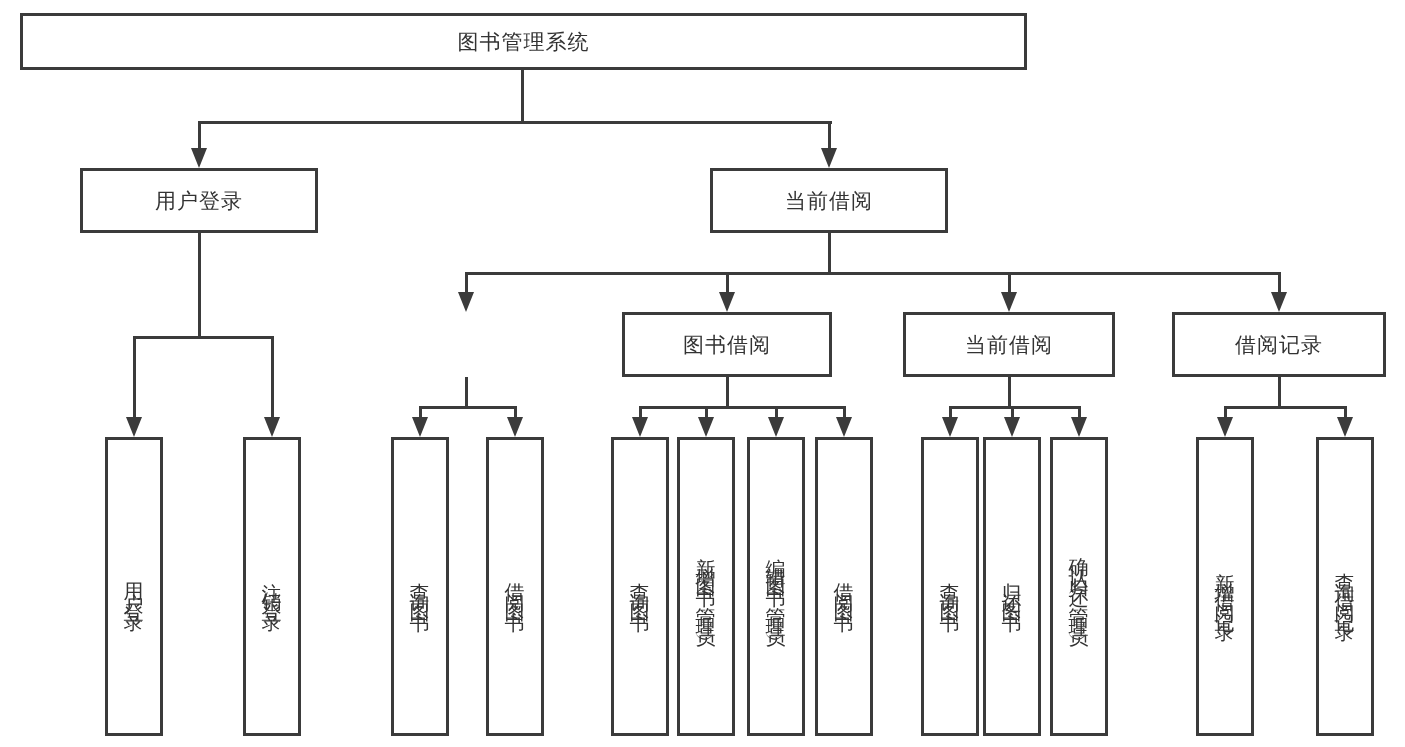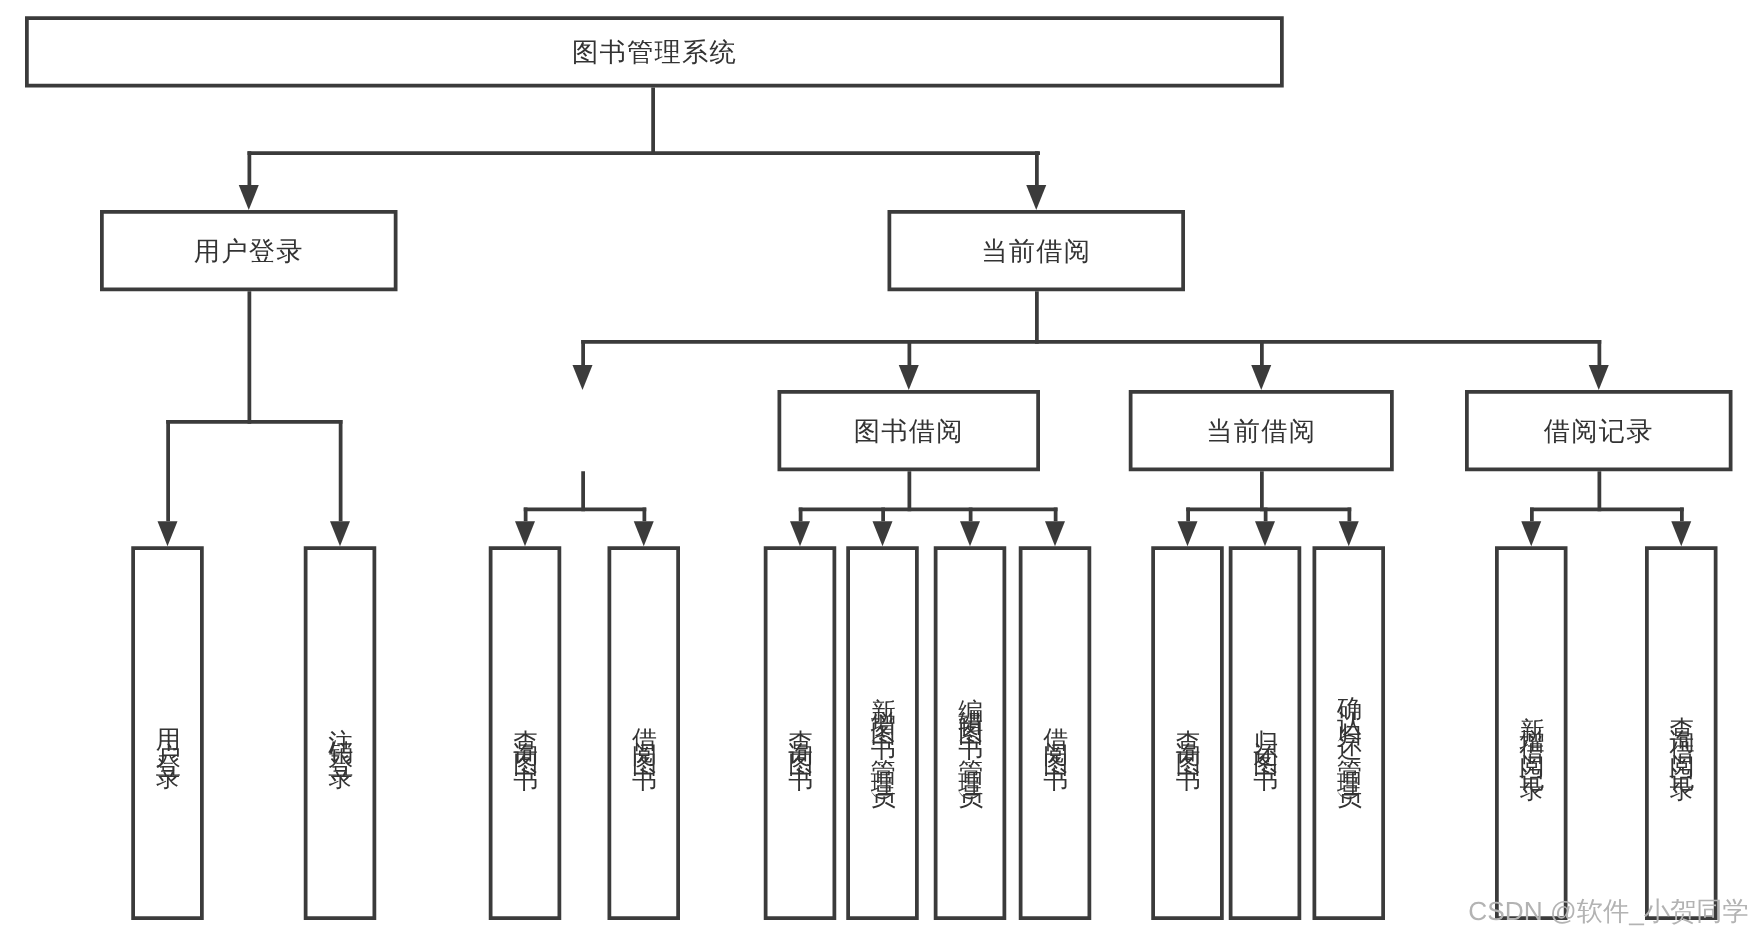--- a/index.html
+++ b/index.html
@@ -170,15 +170,14 @@
   <div class="line" style="left:1078px;top:406px;width:3px;height:11px;"></div>
   <div class="arrow" style="left:1071px;top:417px;"></div>
 
   <div class="line" style="left:1278px;top:377px;width:3px;height:32px;"></div>
   <div class="line" style="left:1224px;top:406px;width:123px;height:3px;"></div>
   <div class="line" style="left:1224px;top:406px;width:3px;height:11px;"></div>
   <div class="arrow" style="left:1217px;top:417px;"></div>
   <div class="line" style="left:1344px;top:406px;width:3px;height:11px;"></div>
   <div class="arrow" style="left:1337px;top:417px;"></div>
 
-  <div class="watermark">CSDN @软件_小贺同学</div>
 
 </div>
 
 </body></html>

